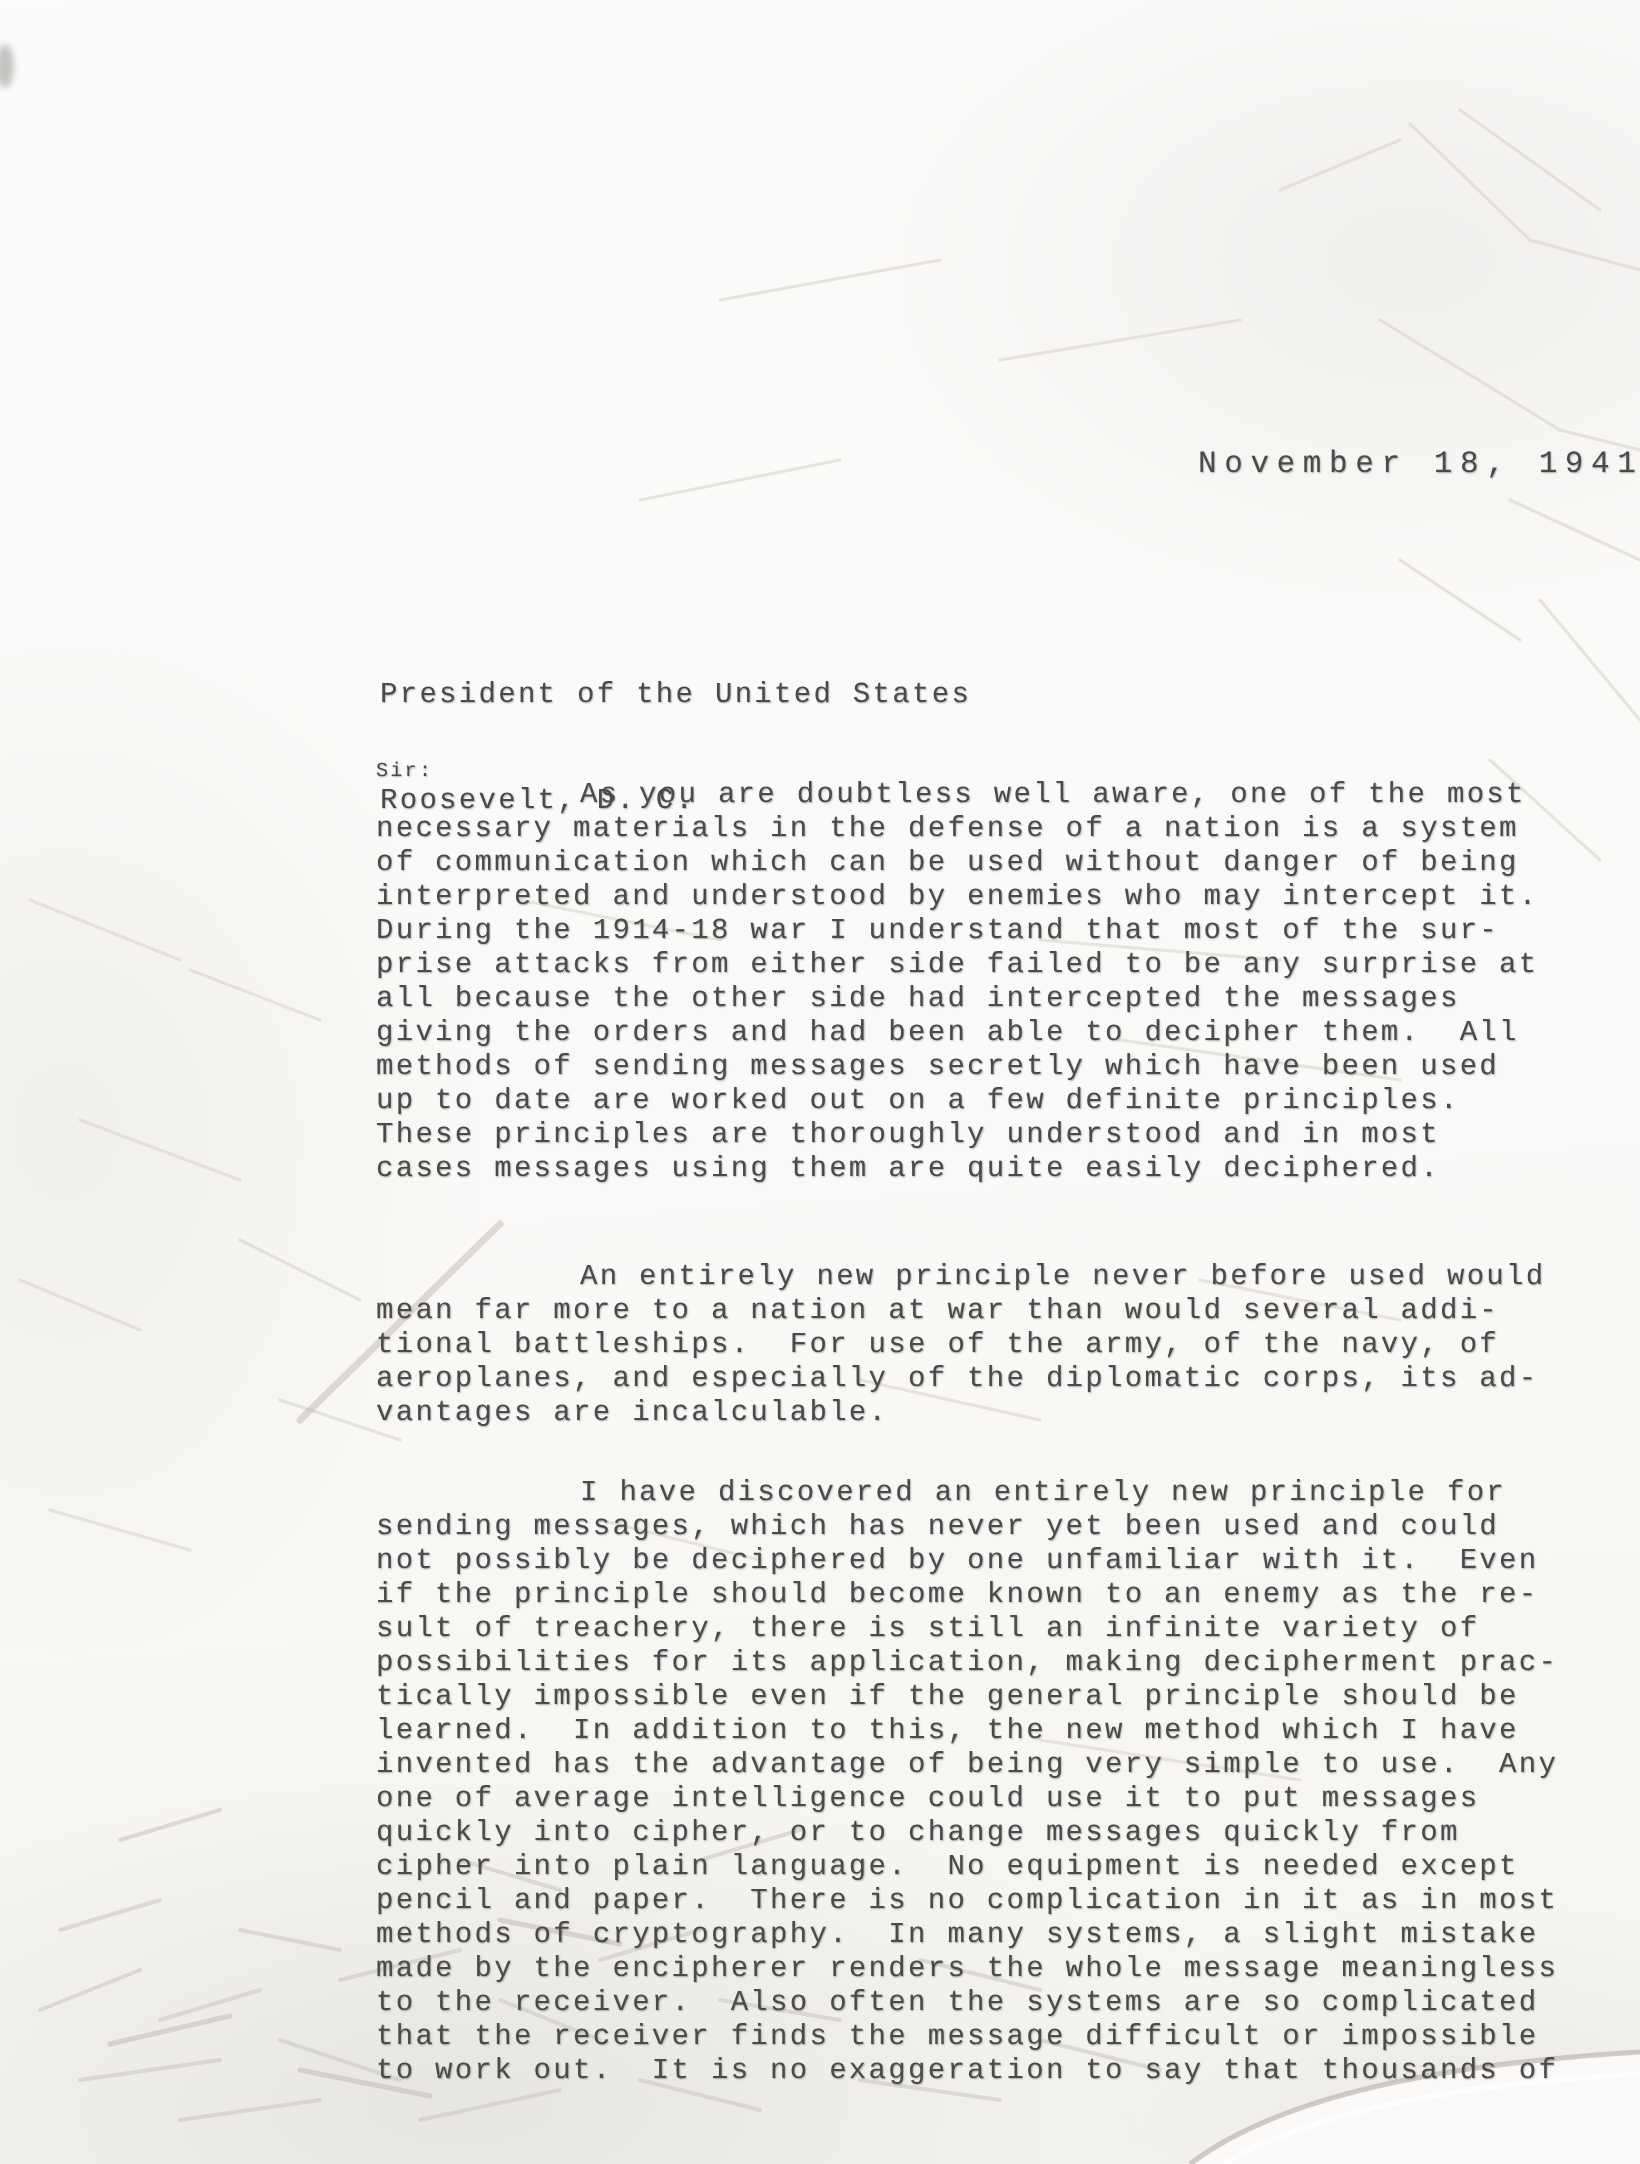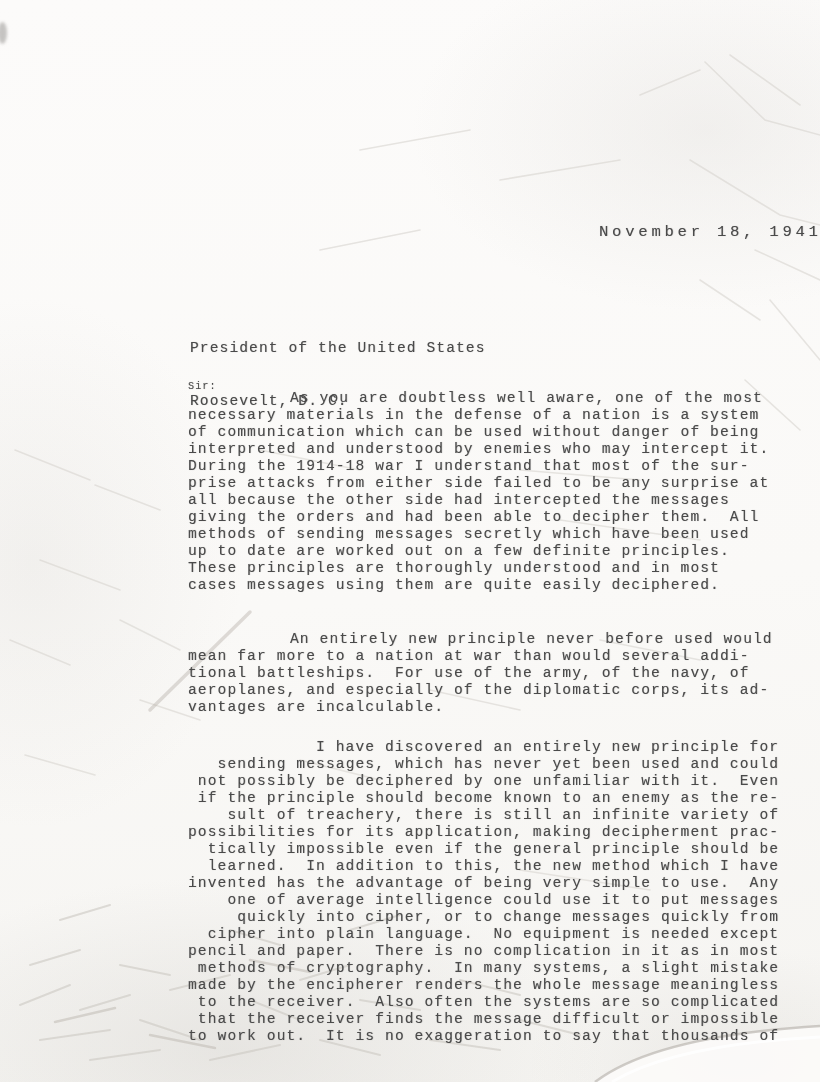--- a/index.html
+++ b/index.html
@@ -24,21 +24,21 @@
     background: #8f8d8a; border-radius: 50%; filter: blur(1.6px); opacity: .5;
   }
   .typed { position: absolute; white-space: pre; text-shadow: 0.4px 0.4px 0.8px rgba(80,80,80,0.45); }
   .line { height: 17px; line-height: 17px; font-size: 14.5px; letter-spacing: 1.15px; white-space: pre; }
   .indent { text-indent: 102px; }
   .date-line { left: 599px; top: 222px; font-size: 15.5px; letter-spacing: 3.8px; line-height: 20px; }
   .address { left: 190px; top: 304px; }
   .salutation-line { left: 188px; top: 378px; font-size: 10px; letter-spacing: 1.15px; line-height: 17px; }
   #para-0 { left: 188px; top: 390px; }
   #para-1 { left: 188px; top: 631px; }
-  #para-2 { left: 188px; top: 739px; text-align: right; }
+  #para-2 { left: 188px; top: 739px; }
 </style>
 </head>
 <body>
 
 <div class="page" style="--ink: #4a4a4a;">
 
   <svg class="creases" width="820" height="1082" viewBox="0 0 820 1082">
     <g stroke="#d8d5d0" stroke-width="1.6" stroke-linecap="round" fill="none" opacity="0.6">
       <path d="M705,62 L765,120 L820,135"></path>
       <path d="M730,55 L800,105"></path>

